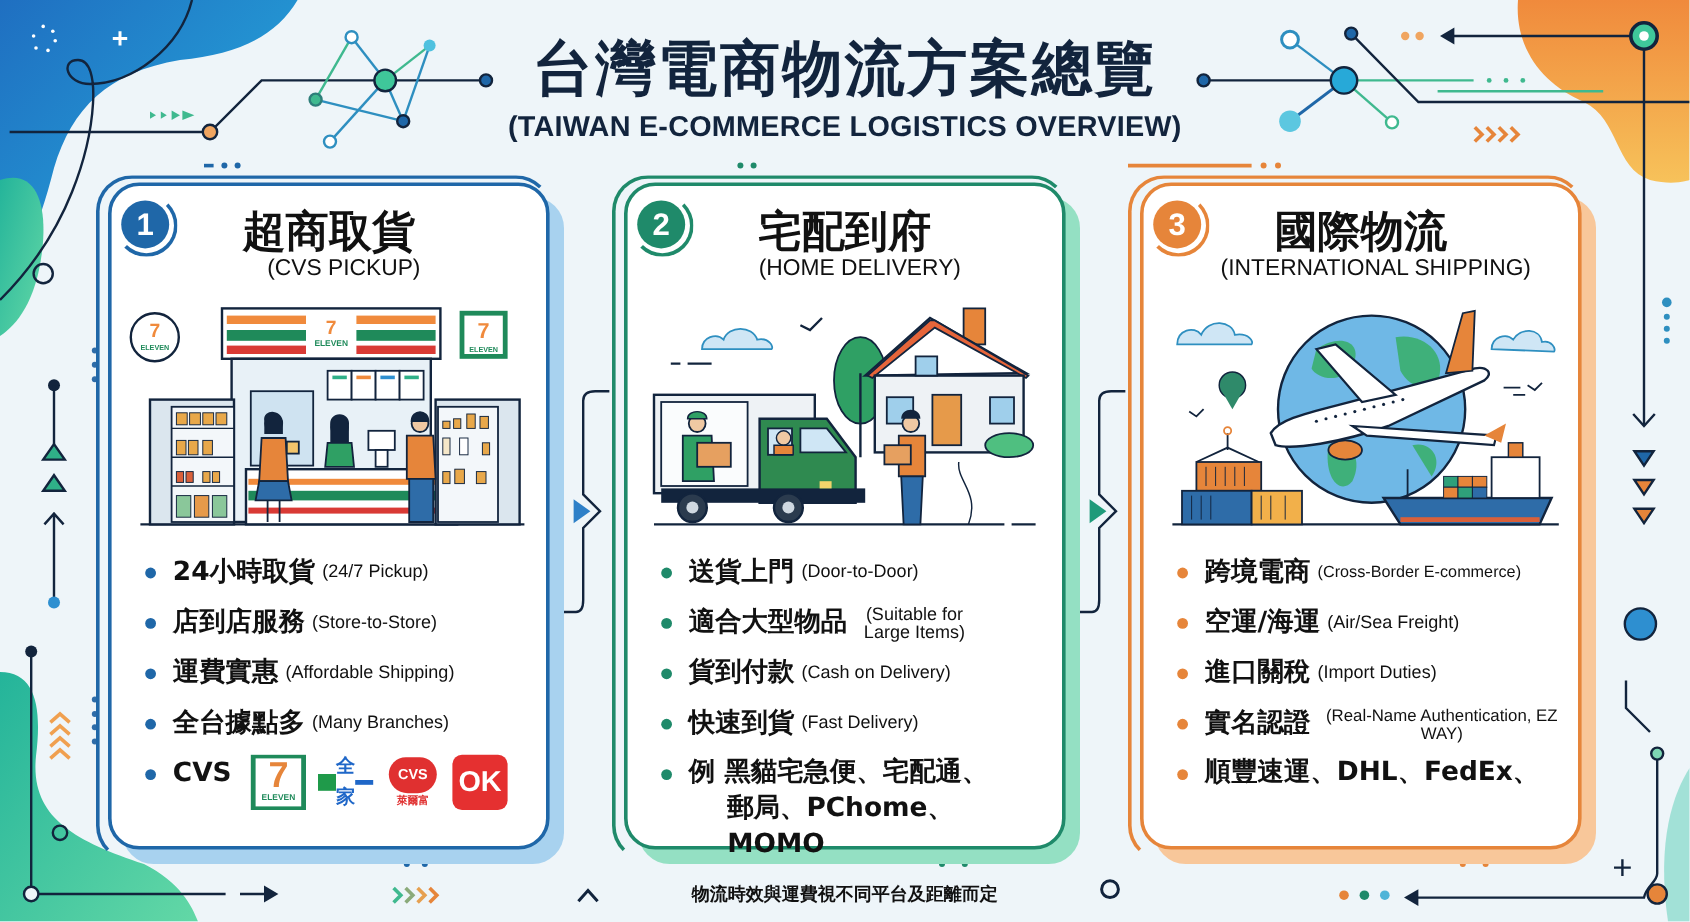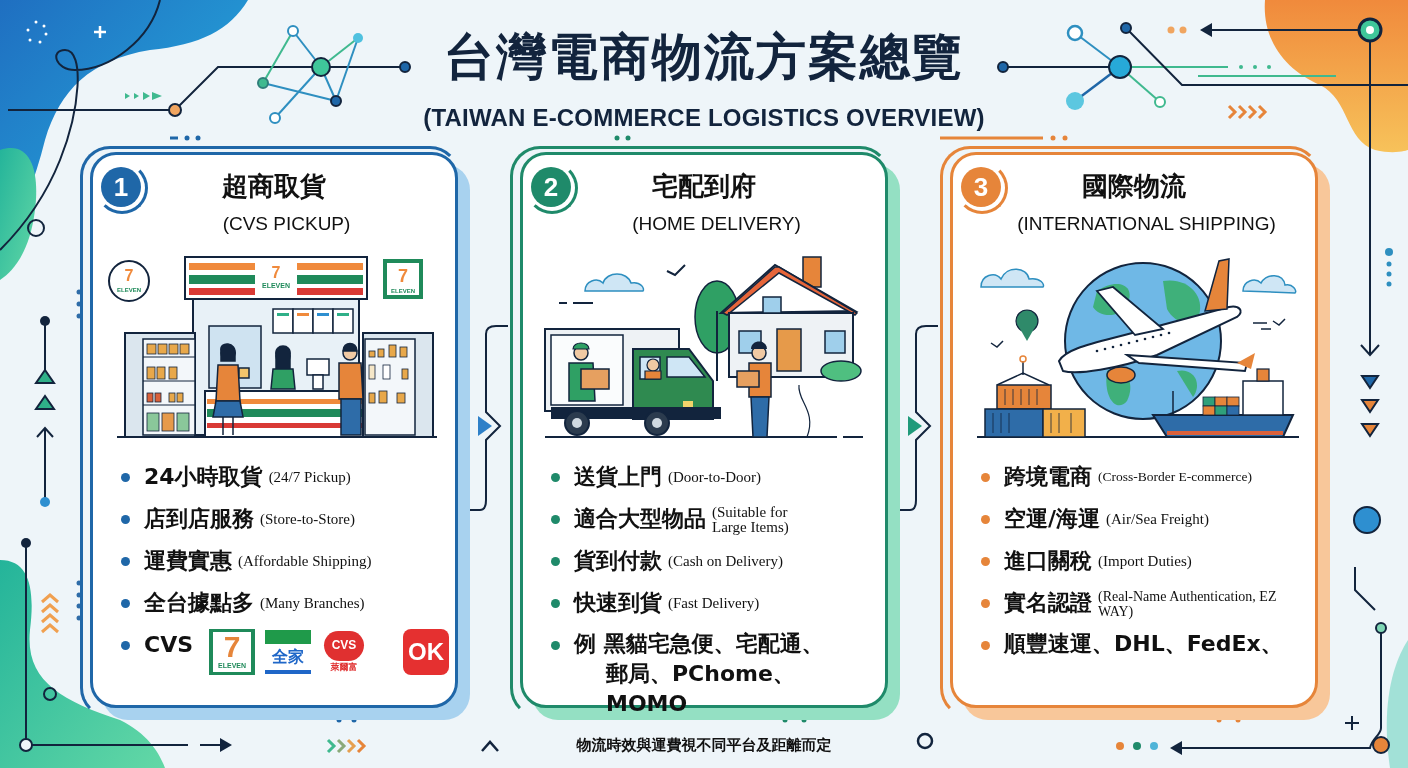--- a/index.html
+++ b/index.html
@@ -6,21 +6,21 @@
   html, body { width: 1408px; height: 768px; overflow: hidden; }
   body {
     position: relative;
     background: #eef5f9;
     font-family: "DejaVu Sans", "Liberation Sans", sans-serif;
     color: #111;
   }
   .bg-deco { position: absolute; inset: 0; pointer-events: none; }
   .title-wrap { position: absolute; left: 0; right: 0; top: 26px; text-align: center; }
   .title-zh { font-size: 50px; font-weight: 700; color: #12243d; letter-spacing: 2px; line-height: 62px; text-align: center; }
-  .title-en { font-family: "Liberation Sans", sans-serif; font-size: 24px; font-weight: 700; color: #12243d; margin-top: 16px; letter-spacing: 0.2px; }
+  .title-en { font-family: "Liberation Sans", sans-serif; font-size: 24px; font-weight: 700; color: #12243d; margin-top: 4px; letter-spacing: 0.2px; }
 
   .card {
     position: absolute; top: 152px; width: 368px; height: 556px;
     background: #fff; border-radius: 26px; border: 3px solid;
   }
   .card-shadow {
     position: absolute; top: 164px; width: 368px; height: 556px;
     border-radius: 26px;
   }
   .card-outer {
@@ -40,28 +40,28 @@
 
   .num-badge {
     position: absolute; left: 8px; top: 12px; width: 40px; height: 40px; border-radius: 50%;
     color: #fff; font-size: 26px; font-weight: 700; text-align: center; line-height: 40px;
     font-family: "Liberation Sans", sans-serif;
   }
   .num-arc {
     position: absolute; left: 3px; top: 7px; width: 52px; height: 52px; border-radius: 50%;
     border: 3px solid transparent;
   }
-  .card-title { position: absolute; left: 0; right: 0; top: 14px; text-align: center; font-size: 26px; font-weight: 700; color: #111; }
+  .card-title { position: absolute; left: 0; right: 0; top: 14px; text-align: center; font-size: 36px; font-weight: 700; color: #111; }
   .card-sub { position: absolute; left: 0; right: 0; top: 58px; text-align: center; font-family: "Liberation Sans", sans-serif; font-size: 19px; color: #111; margin-left: 25px; }
   .illus { position: absolute; left: 14px; top: 96px; width: 340px; height: 190px; }
   .items { position: absolute; left: 28px; top: 306px; right: 10px; list-style: none; }
   .item { display: flex; align-items: flex-start; min-height: 42px; }
   .dot { width: 9px; height: 9px; border-radius: 50%; margin-top: 12px; margin-right: 14px; flex: none; }
   .item-zh { font-size: 22px; font-weight: 700; white-space: nowrap; line-height: 32px; }
-  .item-en { font-family: Liberation Serif, serif; font-size: 15px; margin-left: 6px; line-height: 32px; white-space: nowrap; }
+  .item-en { font-family: Liberation Sans, sans-serif; font-size: 15px; margin-left: 6px; line-height: 32px; white-space: nowrap; text-align: center; }
   .item-en.two { line-height: 15px; padding-top: 2px; white-space: normal; }
   .item-multi { font-size: 22px; font-weight: 700; line-height: 30px; }
   .logo-row { display: flex; gap: 10px; margin-left: 16px; }
   .logo { width: 46px; height: 46px; display: flex; align-items: center; justify-content: center; font-family: "Liberation Sans", sans-serif; font-weight: 700; }
 
   .connector { position: absolute; top: 312px; width: 40px; height: 210px; }
   .footer-note { position: absolute; left: 0; right: 0; top: 736px; text-align: center; font-size: 15px; font-weight: 700; color: #111; }
 </style>
 </head>
 <body>
@@ -380,30 +380,30 @@
     <li class="item">
       <span class="dot" style="background:#1f67a8"></span>
       <span class="item-zh">CVS</span>
       <div class="logo-row">
         <div class="logo" style="background:#1f8a5a;">
           <div style="background:#fff;width:38px;height:40px;position:relative;text-align:center;">
             <span style="color:#e6853a;font-size:30px;line-height:30px;display:block;">7</span>
             <span style="color:#1f8a5a;font-size:7px;display:block;">ELEVEN</span>
           </div>
         </div>
-        <div class="logo" style="flex-direction:column;background:#fff;">
+        <div class="logo" style="flex-direction:row;background:#fff;">
           <div style="width:46px;height:14px;background:#1f9a4a;"></div>
           <span style="color:#1f67c8;font-size:16px;line-height:26px;">全家</span>
           <div style="width:46px;height:4px;background:#1f67c8;"></div>
         </div>
         <div class="logo" style="flex-direction:column;">
           <div style="width:40px;height:30px;background:#e03030;border-radius:18px 18px 20px 20px;color:#fff;font-size:12px;line-height:28px;text-align:center;">CVS</div>
           <span style="color:#e03030;font-size:9px;">萊爾富</span>
         </div>
-        <div class="logo" style="background:#e53030;border-radius:8px;color:#fff;font-size:24px;margin-left:26px;">OK</div>
+        <div class="logo" style="background:#e53030;border-radius:8px;color:#fff;font-size:24px;">OK</div>
       </div>
     </li>
   </ul>
 </div>
 
 <div class="card card2">
   <div class="num-arc" style="border-color: transparent #1f8a6a #1f8a6a transparent;"></div>
   <div class="num-badge" style="background:#1f8a6a;">2</div>
   <div class="card-title">宅配到府</div>
   <div class="card-sub">(HOME DELIVERY)</div>

